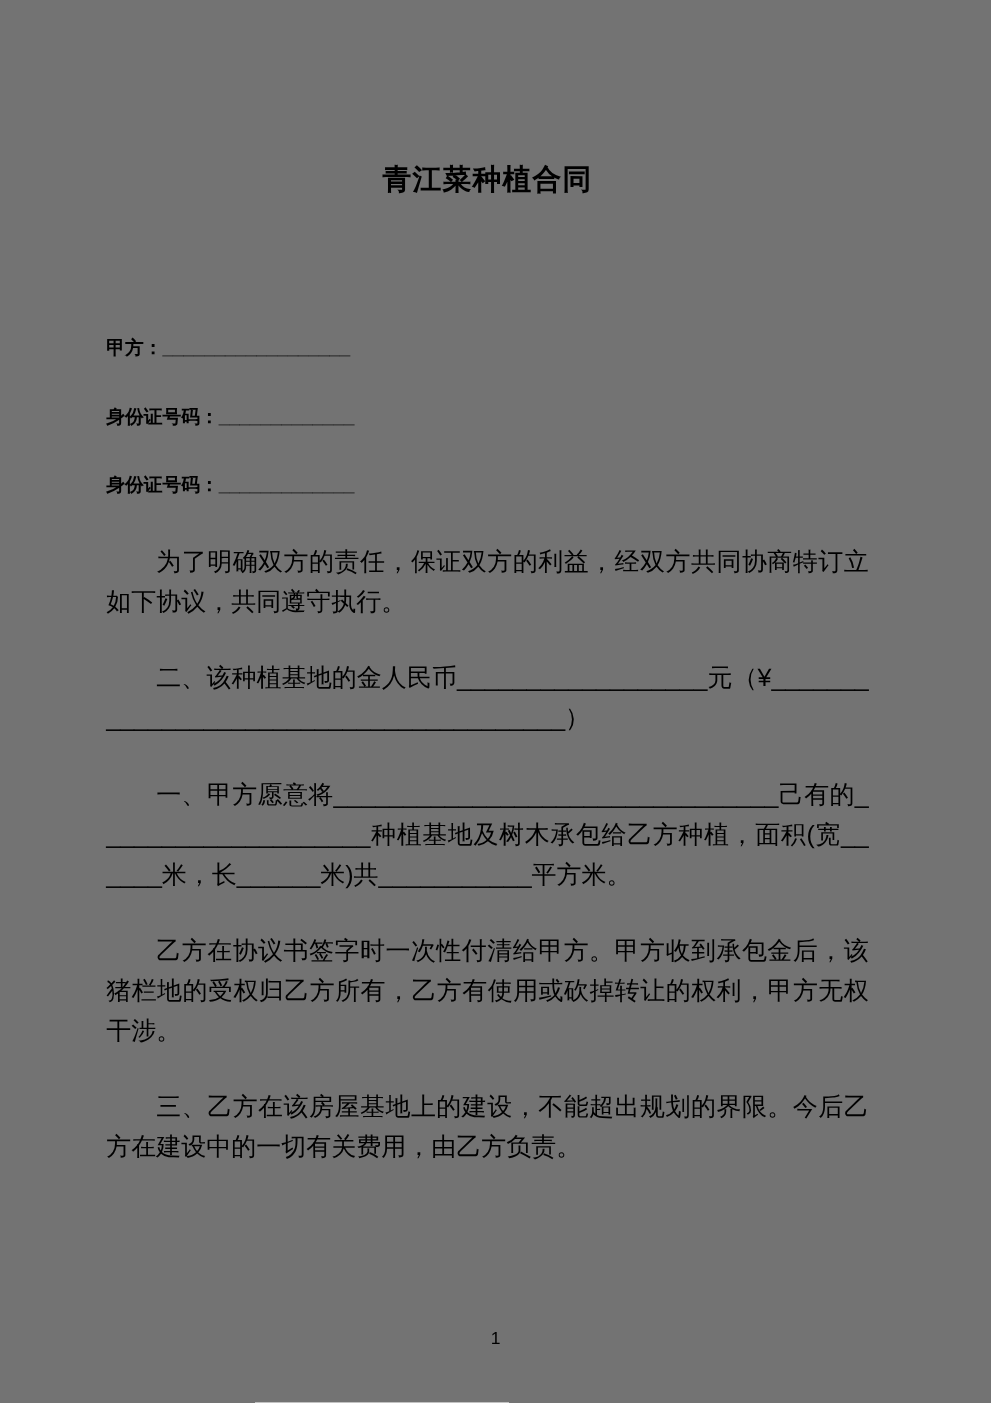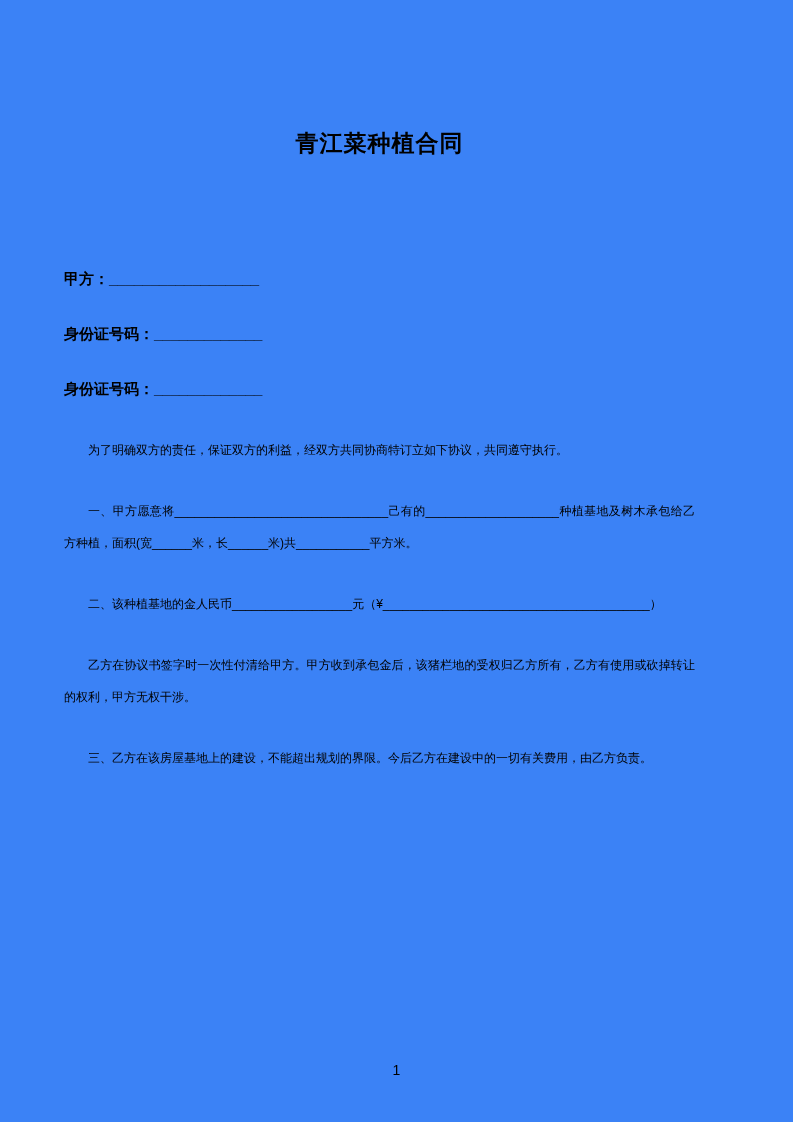--- a/index.html
+++ b/index.html
@@ -5,23 +5,23 @@
   html, body {
     margin: 0;
     padding: 0;
     background: #ffffff;
   }
   .page {
     position: relative;
     width: 793px;
     height: 1122px;
     margin: 0 auto;
-    background: #3b82f6;
+    background: #737373;
     box-sizing: border-box;
-    padding: 128px 98px 0 64px;
+    padding: 128px 98px 0 85px;
     font-family: "Liberation Sans", "DejaVu Sans", sans-serif;
     color: #000000;
     overflow: hidden;
   }
   .title {
     margin: 0 0 104px 0;
     text-align: center;
     font-size: 23px;
     font-weight: bold;
     letter-spacing: 1px;
@@ -35,21 +35,21 @@
     line-height: 32px;
     font-weight: bold;
     white-space: nowrap;
   }
   .field .blank {
     font-weight: bold;
     letter-spacing: 0;
   }
   .para {
     margin: 29px 0;
-    font-size: 12px;
+    font-size: 20px;
     line-height: 32px;
     text-align: justify;
     text-indent: 2em;
     word-break: break-all;
   }
   .page-number {
     position: absolute;
     left: 0;
     right: 0;
     bottom: 44px;
@@ -68,23 +68,23 @@
     <p class="field"><span>甲方：</span><span class="blank">__________________</span></p>
 
     <p class="field"><span>身份证号码：</span><span class="blank">_____________</span></p>
 
 
     <p class="field"><span>身份证号码：</span><span class="blank">_____________</span></p>
   </div>
 
   <p class="para">为了明确双方的责任，保证双方的利益，经双方共同协商特订立如下协议，共同遵守执行。</p>
 
+  <p class="para">二、该种植基地的金人民币__________________元（¥________________________________________）</p>
+
   <p class="para">一、甲方愿意将________________________________己有的____________________种植基地及树木承包给乙方种植，面积(宽______米，长______米)共___________平方米。</p>
-
-  <p class="para">二、该种植基地的金人民币__________________元（¥________________________________________）</p>
 
   <p class="para">乙方在协议书签字时一次性付清给甲方。甲方收到承包金后，该猪栏地的受权归乙方所有，乙方有使用或砍掉转让的权利，甲方无权干涉。</p>
 
   <p class="para">三、乙方在该房屋基地上的建设，不能超出规划的界限。今后乙方在建设中的一切有关费用，由乙方负责。</p>
 
 
   <div class="page-number">1</div>
 
 </div>
 

